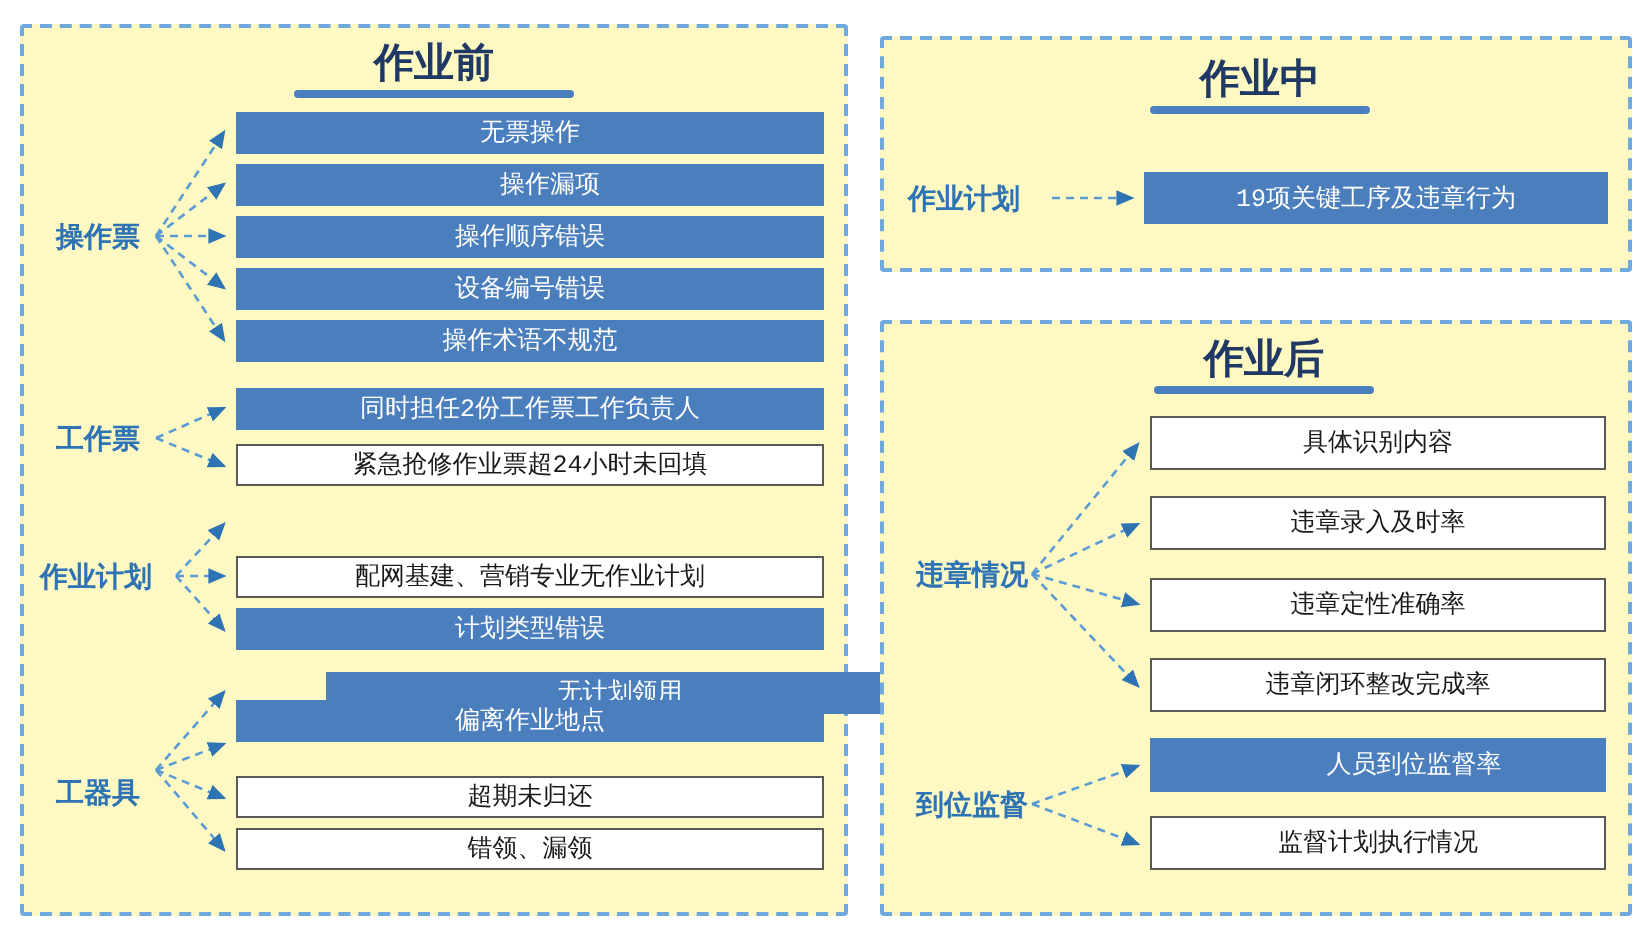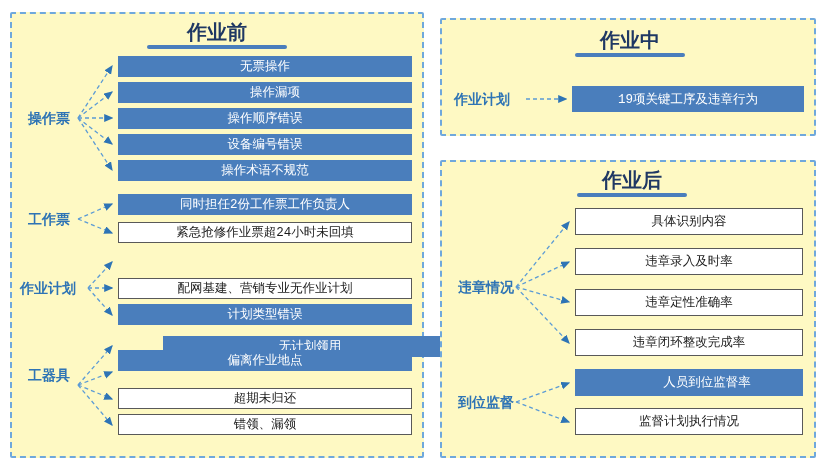--- a/index.html
+++ b/index.html
@@ -63,21 +63,21 @@
     </svg>
 
     <div class="panel-title" style="left:135px; top:6px; width:140px;">
       <span>作业前</span>
       <div class="underline"></div>
     </div>
 
     <div class="group-label" style="left:16px; top:96px;">操作票</div>
     <div class="group-label" style="left:16px; top:197px;">工作票</div>
     <div class="group-label" style="left:8px;  top:266px;">作业计划</div>
-    <div class="group-label" style="left:16px; top:353px;text-align:center;">工器具</div>
+    <div class="group-label" style="left:16px; top:374px;text-align:center;">工器具</div>
 
     <div class="box filled" style="top:42px;">无票操作</div>
     <div class="box filled" style="top:68px;padding-left:20px;">操作漏项</div>
     <div class="box filled" style="top:94px;">操作顺序错误</div>
     <div class="box filled" style="top:120px;">设备编号错误</div>
     <div class="box filled" style="top:146px;">操作术语不规范</div>
 
     <div class="box filled" style="top:180px;">同时担任2份工作票工作负责人</div>
     <div class="box outline" style="top:208px;">紧急抢修作业票超24小时未回填</div>
 

